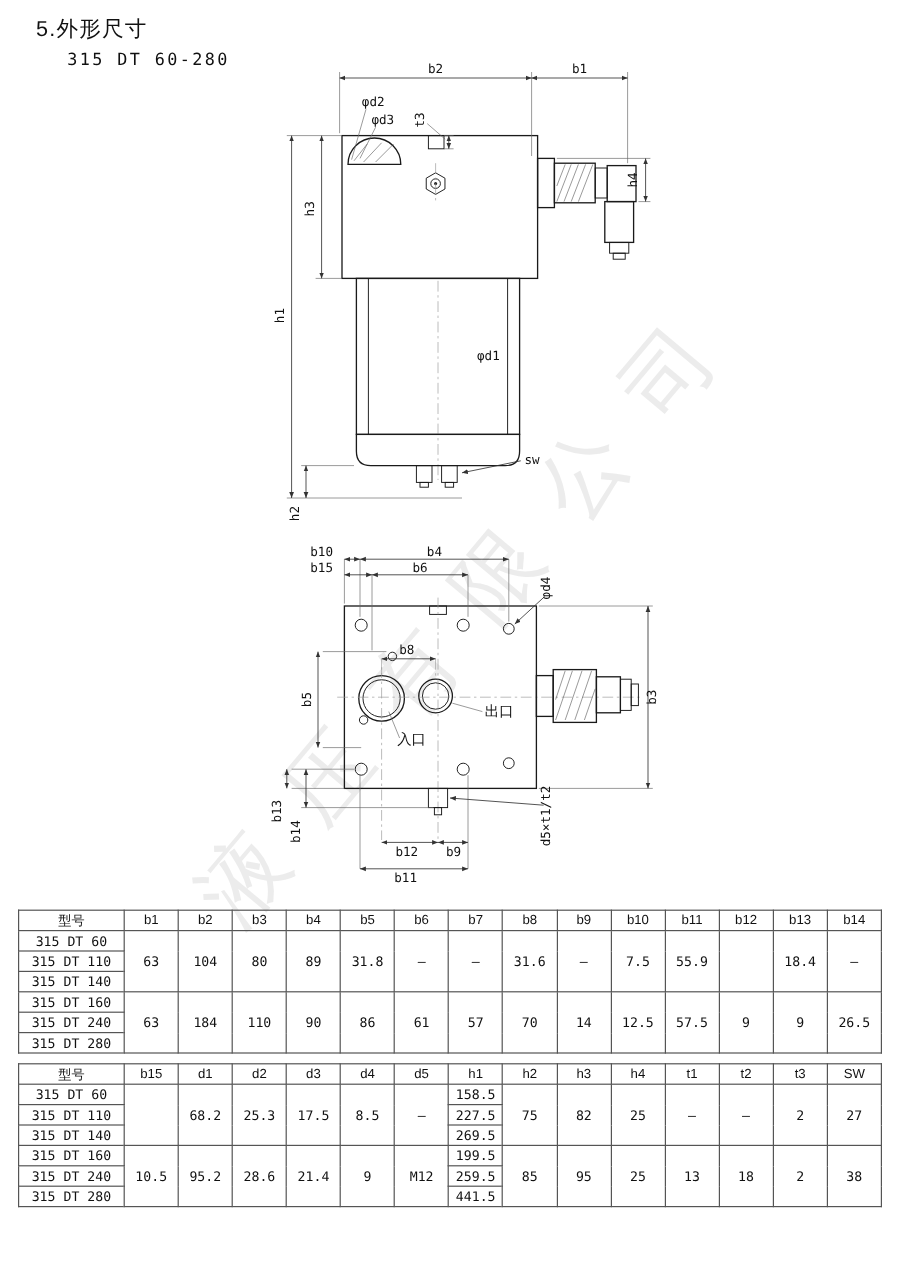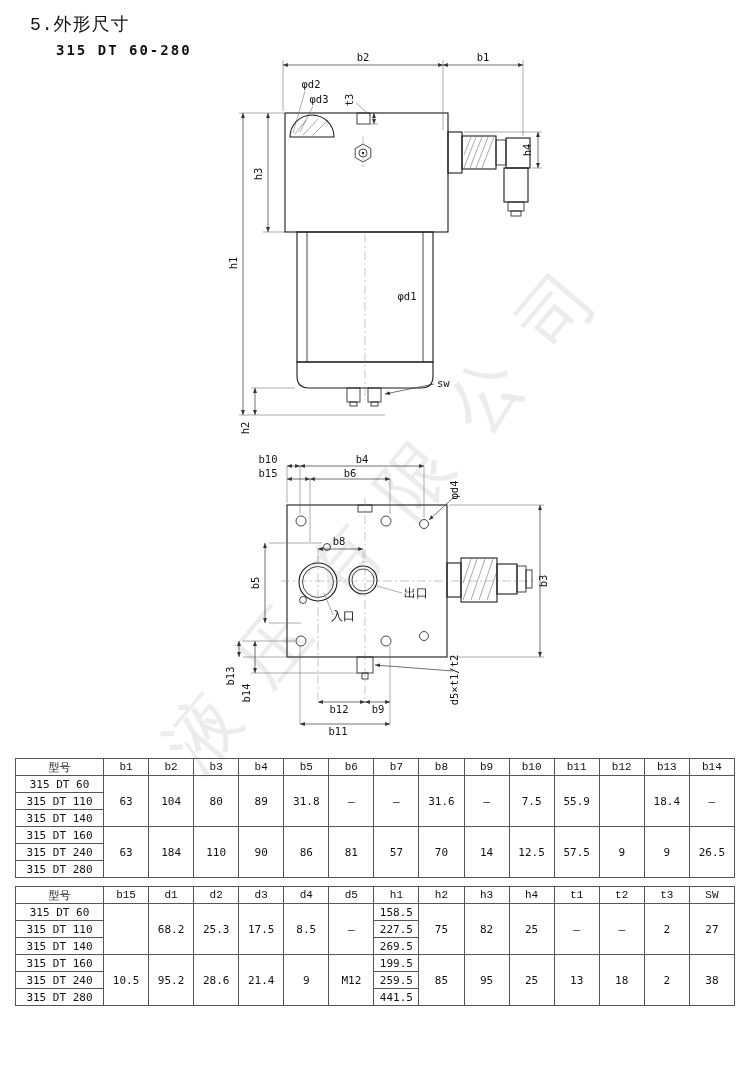--- a/index.html
+++ b/index.html
@@ -1,21 +1,21 @@
 <!DOCTYPE html>
 <html><head>
 <meta charset="utf-8">
 <style>
   html,body { margin:0; padding:0; background:#ffffff; }
   .page { position:relative; width:750px; height:1065px; background:#fff; overflow:hidden;
           font-family:"DejaVu Sans Mono", monospace; color:#111; }
 
   .title { position:absolute; left:30px; top:12px; font-size:18px; letter-spacing:1px;
-           font-family:Liberation Mono, monospace; }
-  .subtitle { position:absolute; left:56px; top:42px; font-size:14px; letter-spacing:2px;font-weight:bold; }
+           font-family:Liberation Sans, sans-serif; }
+  .subtitle { position:absolute; left:56px; top:42px; font-size:14px; letter-spacing:2px; }
 
   .watermark { position:absolute; left:180px; top:712px; transform:rotate(-50deg);
                transform-origin:0 50%; font-size:72px; letter-spacing:38px; white-space:nowrap;
                color:rgba(110,110,110,0.13); font-family:"DejaVu Sans", sans-serif;
                pointer-events:none; }
 
   svg { position:absolute; overflow:visible; }
   #drawing-top { left:225px; top:48px; }
   #drawing-bottom { left:225px; top:450px; }
 
@@ -28,21 +28,21 @@
   .dimtxt { font:10.5px "DejaVu Sans Mono", monospace; fill:#111; }
   .cntxt  { font:12px "DejaVu Sans", sans-serif; fill:#111; }
   .mid { text-anchor:middle; }
 
   .dim-table { position:absolute; left:15px; width:720px; border-collapse:collapse;
                table-layout:fixed; font-size:11px; border:1.5px solid #333; }
   #table1 { top:758px; }
   #table2 { top:886px; }
   .dim-table th, .dim-table td { border:1px solid #555; height:16px; padding:0 1px;
                text-align:center; font-weight:normal; white-space:nowrap; overflow:hidden; }
-  .dim-table th { font-family:Liberation Mono, monospace; }
+  .dim-table th { font-family:Liberation Sans, sans-serif; }
   .model-cell { text-align:left; padding-left:4px; }
 </style>
 </head>
 <body>
 
 <div class="page">
 
   <div class="title">5.外形尺寸</div>
   <div class="subtitle">315 DT 60-280</div>
   <div class="watermark">液压有限公司</div>
@@ -301,21 +301,21 @@
     <tr>
       <td class="model-cell">315 DT 140</td>
     </tr>
     <tr>
       <td class="model-cell">315 DT 160</td>
       <td rowspan="3">63</td>
       <td rowspan="3">184</td>
       <td rowspan="3">110</td>
       <td rowspan="3">90</td>
       <td rowspan="3">86</td>
-      <td rowspan="3">81</td>
+      <td rowspan="3">61</td>
       <td rowspan="3">57</td>
       <td rowspan="3">70</td>
       <td rowspan="3">14</td>
       <td rowspan="3">12.5</td>
       <td rowspan="3">57.5</td>
       <td rowspan="3">9</td>
       <td rowspan="3">9</td>
       <td rowspan="3">26.5</td>
     </tr>
     <tr>

